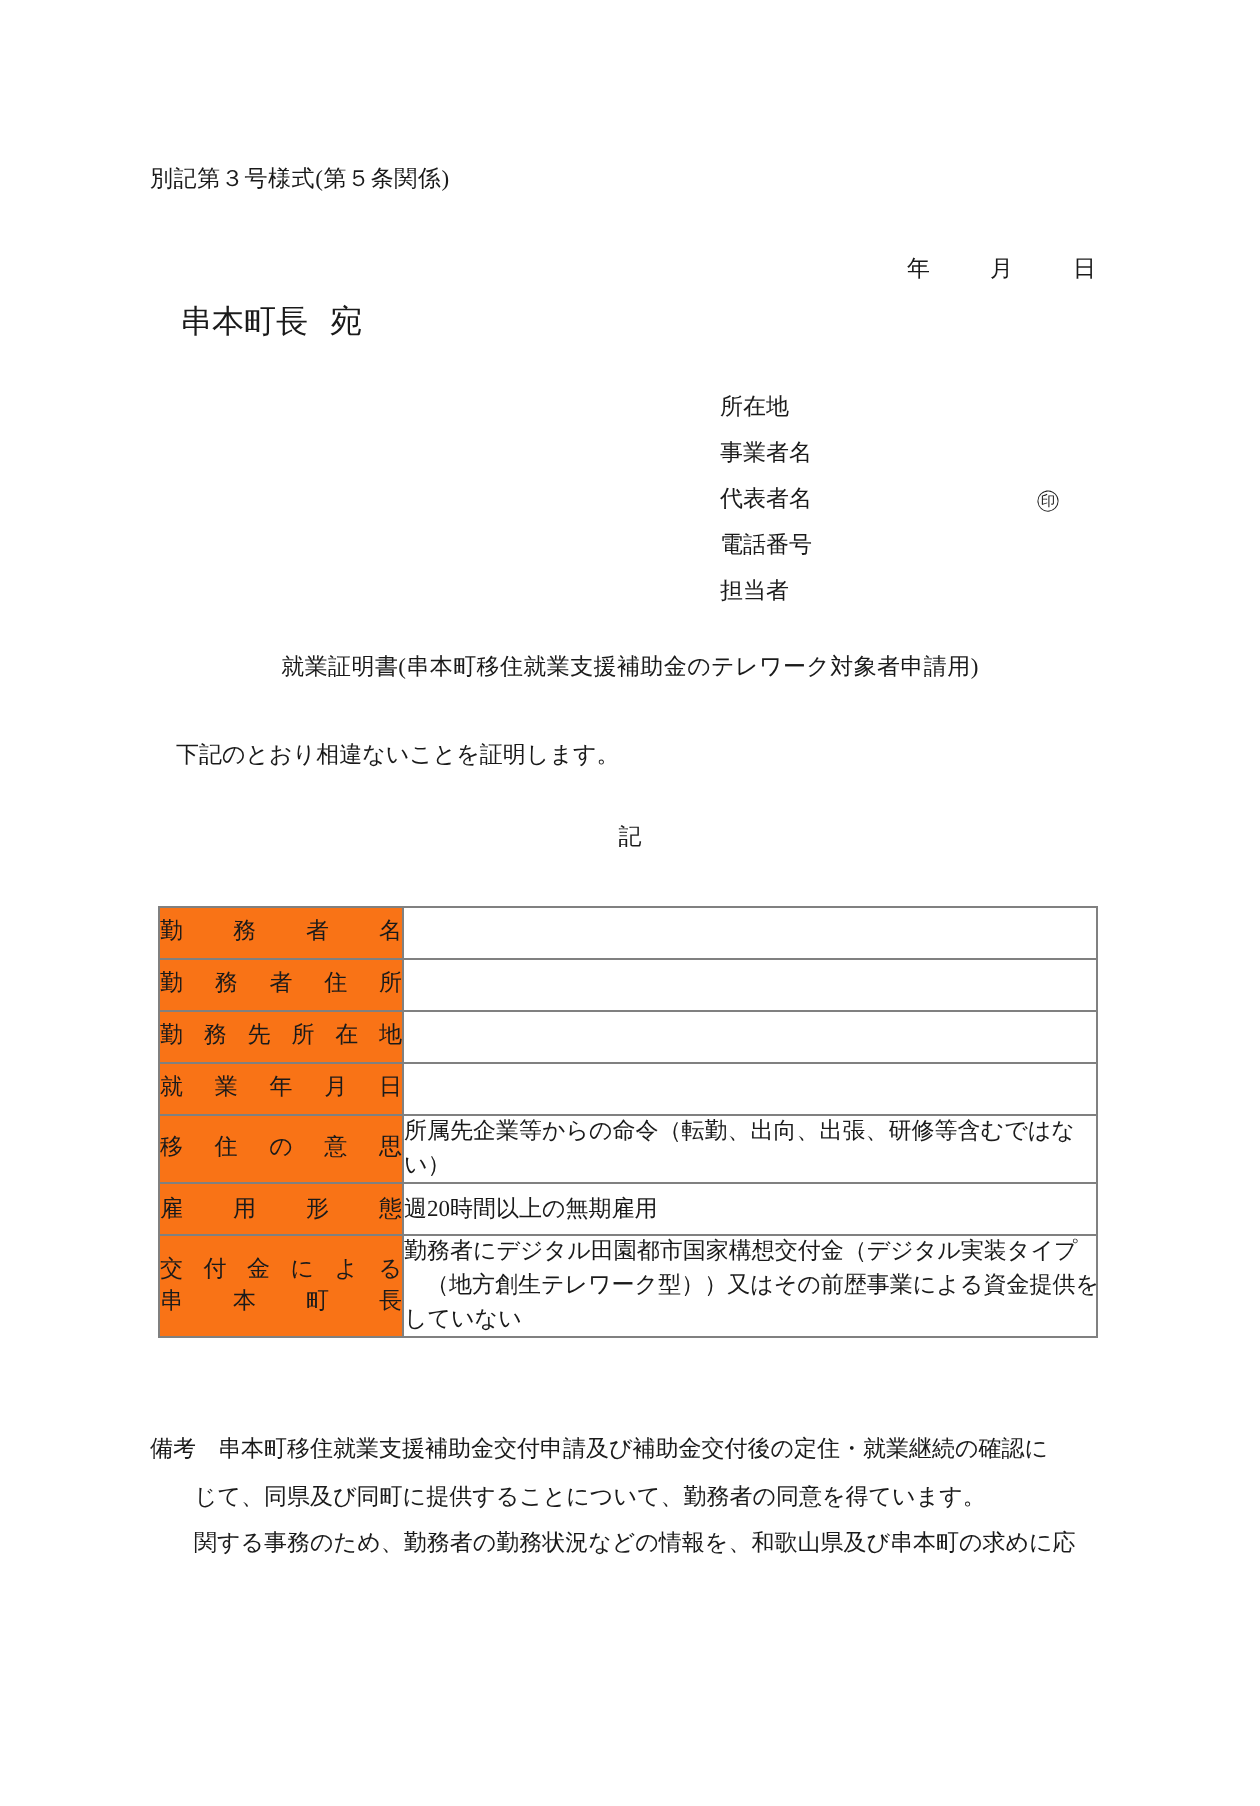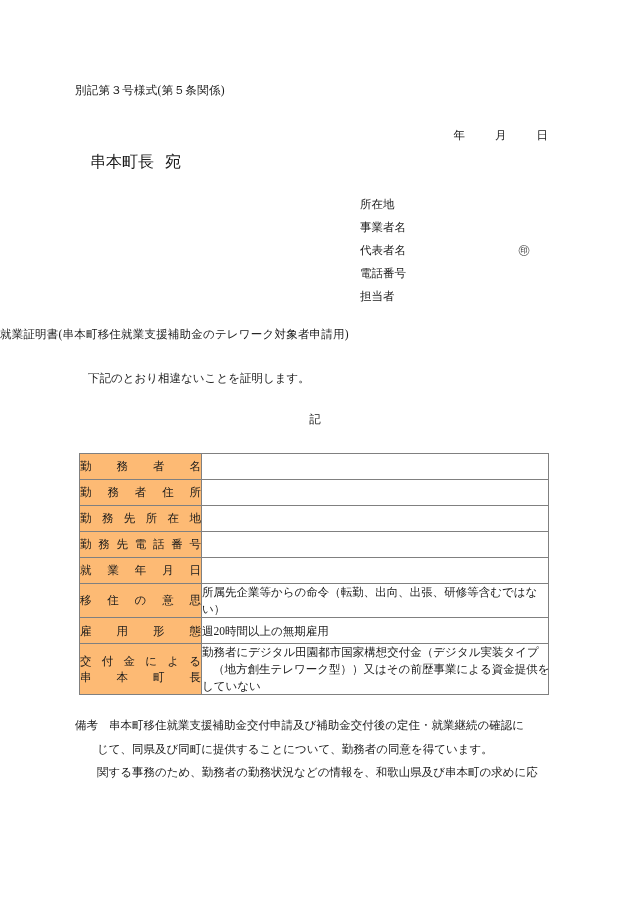--- a/index.html
+++ b/index.html
@@ -77,20 +77,21 @@
     font-size: 12px;
     line-height: 23px;
   }
 
   
   .doc-title {
     position: absolute;
     left: 0;
     right: 0;
     top: 325px;
+    text-align: center;
     font-size: 11.5px;
     white-space: nowrap;
     letter-spacing: 0.2px;
   }
 
   
   .certify {
     position: absolute;
     left: 88px;
     top: 369px;
@@ -121,21 +122,21 @@
     table-layout: fixed;
   }
   table.form td {
     border: 1px solid #808080;
     font-size: 11.5px;
     vertical-align: middle;
     padding: 0;
   }
   td.lbl {
     width: 121px;
-    background: #fdba74;
+    background: #f97316;
     text-align: center;
     padding: 0 8px;
     height: 25px;
     color: #1a1a1a;
   }
   .lbl-justify {
     display: block;
     text-align: justify;
     text-align-last: justify;
     -moz-text-align-last: justify;
@@ -223,26 +224,20 @@
           <td class="val"></td>
         </tr>
         <tr>
           <td class="lbl">
             <span class="lbl-justify">勤務先所在地</span>
           </td>
           <td class="val"></td>
         </tr>
         <tr>
           <td class="lbl">
-            <span class="lbl-justify">勤務先電話番号</span>
-          </td>
-          <td class="val"></td>
-        </tr>
-        <tr>
-          <td class="lbl">
             <span class="lbl-justify">就業年月日</span>
           </td>
           <td class="val"></td>
         </tr>
         <tr>
           <td class="lbl">
             <span class="lbl-justify">移住の意思</span>
           </td>
           <td class="val">
             <span class="ln">所属先企業等からの命令（転勤、出向、出張、研修等含むではな</span>

